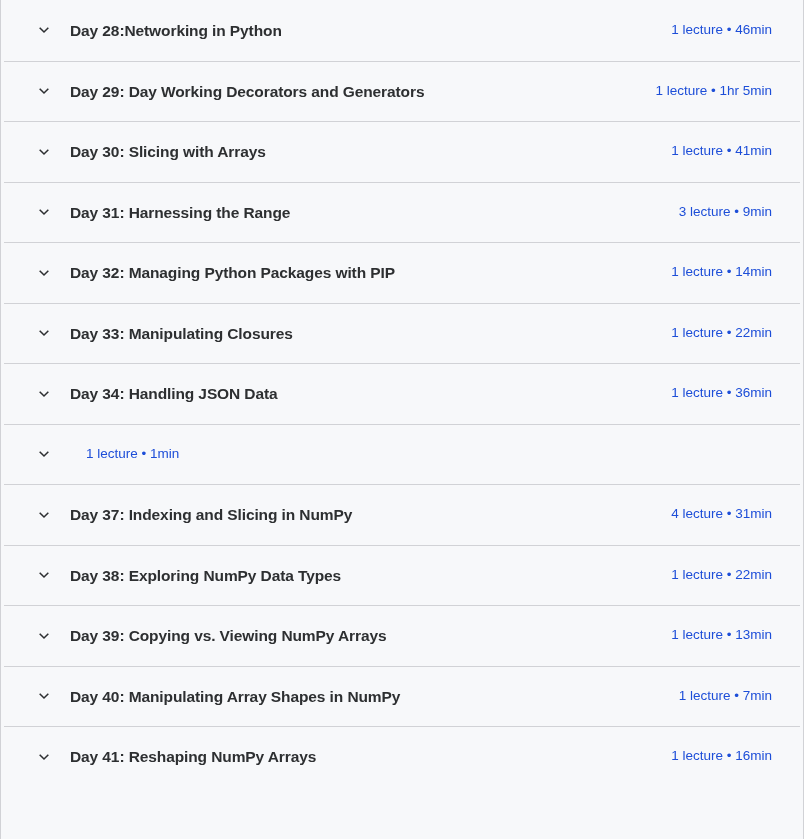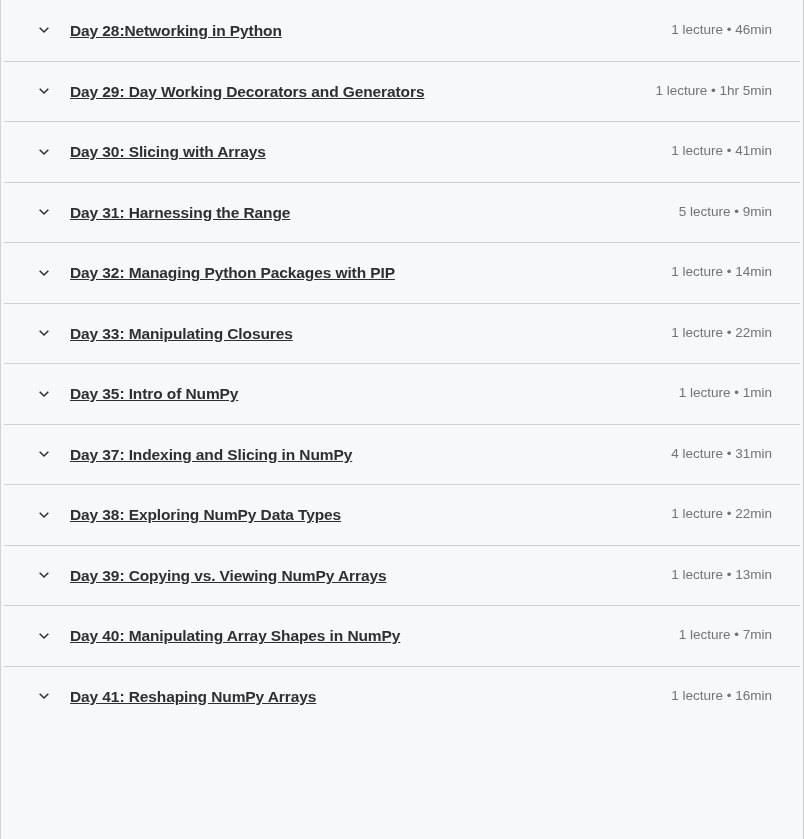--- a/index.html
+++ b/index.html
@@ -63,29 +63,28 @@
   .section-title {
     flex: 1 1 auto;
     font-size: 15.5px;
     font-weight: 700;
     line-height: 1.25;
     color: #2d2f31;
     letter-spacing: -0.1px;
     white-space: nowrap;
     overflow: hidden;
     text-overflow: ellipsis;
-    text-decoration: underline;
   }
 
   .section-meta {
     flex: 0 0 auto;
     font-size: 13.5px;
     font-weight: 400;
     line-height: 1.4;
-    color: #737373;
+    color: #1d4ed8;
     white-space: nowrap;
     text-align: right;
     padding-left: 16px;
   }
 </style>
 </head>
 <body>
 
 <div class="curriculum" id="curriculum">
     <div class="section-row">
@@ -115,21 +114,21 @@
     <span class="section-title">Day 30: Slicing with Arrays</span>
     <span class="section-meta">1 lecture • 41min</span>
   </div>
     <div class="section-row">
     <span class="chevron-wrap">
       <svg viewBox="0 0 24 24" fill="none" aria-hidden="true">
         <path d="M5.5 9 L12 15.5 L18.5 9" stroke="currentColor" stroke-width="2.6" stroke-linecap="square" stroke-linejoin="miter"></path>
       </svg>
     </span>
     <span class="section-title">Day 31: Harnessing the Range</span>
-    <span class="section-meta">5 lecture • 9min</span>
+    <span class="section-meta">3 lecture • 9min</span>
   </div>
     <div class="section-row">
     <span class="chevron-wrap">
       <svg viewBox="0 0 24 24" fill="none" aria-hidden="true">
         <path d="M5.5 9 L12 15.5 L18.5 9" stroke="currentColor" stroke-width="2.6" stroke-linecap="square" stroke-linejoin="miter"></path>
       </svg>
     </span>
     <span class="section-title">Day 32: Managing Python Packages with PIP</span>
     <span class="section-meta">1 lecture • 14min</span>
   </div>
@@ -141,21 +140,29 @@
     </span>
     <span class="section-title">Day 33: Manipulating Closures</span>
     <span class="section-meta">1 lecture • 22min</span>
   </div>
     <div class="section-row">
     <span class="chevron-wrap">
       <svg viewBox="0 0 24 24" fill="none" aria-hidden="true">
         <path d="M5.5 9 L12 15.5 L18.5 9" stroke="currentColor" stroke-width="2.6" stroke-linecap="square" stroke-linejoin="miter"></path>
       </svg>
     </span>
-    <span class="section-title">Day 35: Intro of NumPy</span>
+    <span class="section-title">Day 34: Handling JSON Data</span>
+    <span class="section-meta">1 lecture • 36min</span>
+  </div>
+    <div class="section-row">
+    <span class="chevron-wrap">
+      <svg viewBox="0 0 24 24" fill="none" aria-hidden="true">
+        <path d="M5.5 9 L12 15.5 L18.5 9" stroke="currentColor" stroke-width="2.6" stroke-linecap="square" stroke-linejoin="miter"></path>
+      </svg>
+    </span>
     <span class="section-meta">1 lecture • 1min</span>
   </div>
     <div class="section-row">
     <span class="chevron-wrap">
       <svg viewBox="0 0 24 24" fill="none" aria-hidden="true">
         <path d="M5.5 9 L12 15.5 L18.5 9" stroke="currentColor" stroke-width="2.6" stroke-linecap="square" stroke-linejoin="miter"></path>
       </svg>
     </span>
     <span class="section-title">Day 37: Indexing and Slicing in NumPy</span>
     <span class="section-meta">4 lecture • 31min</span>

